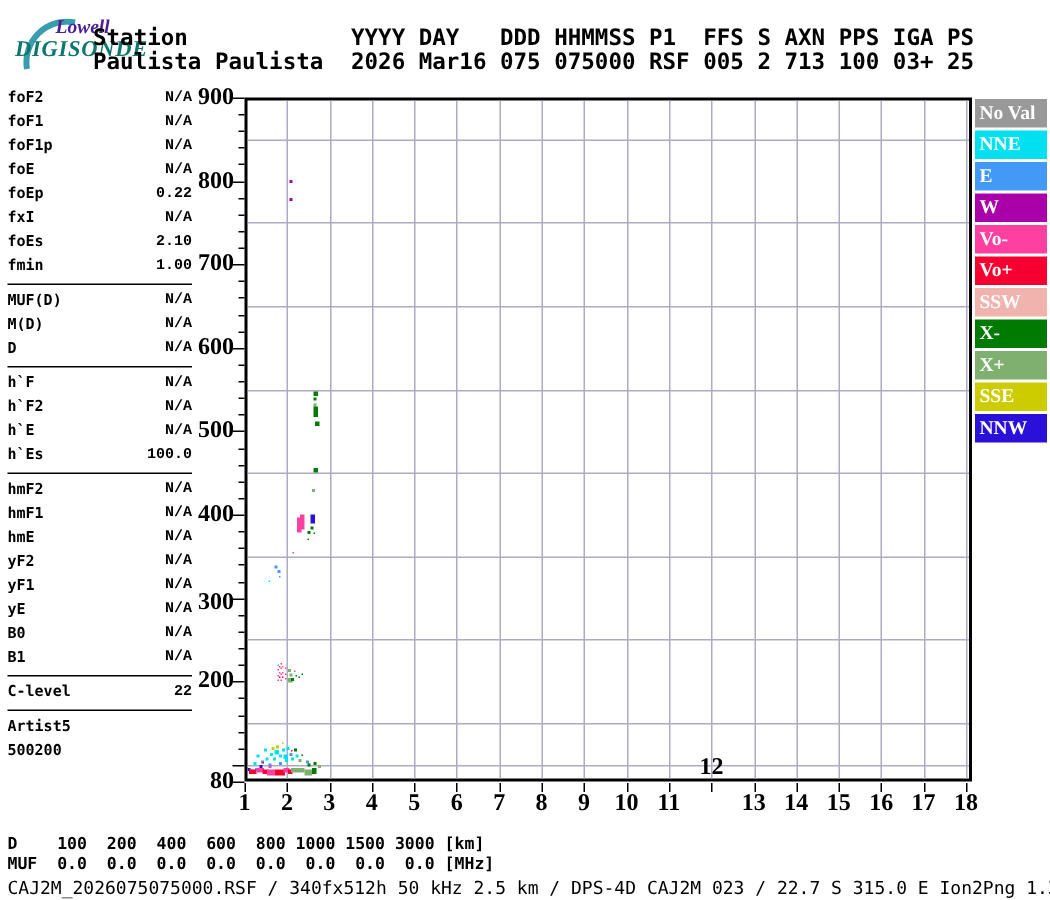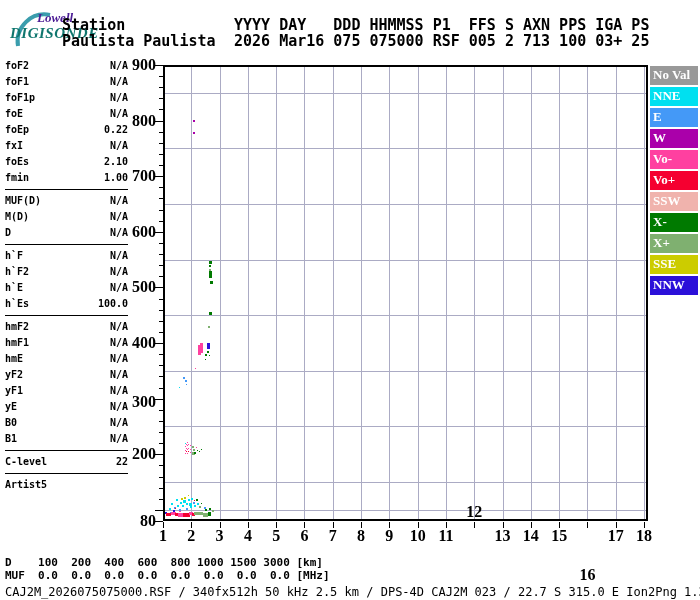--- a/index.html
+++ b/index.html
@@ -14,21 +14,21 @@
   #logo .digisonde{position:absolute;left:6px;top:21px;font-family:"Liberation Serif",serif;
        font-weight:bold;font-size:15px;letter-spacing:0.5px;}
   
   #hdr{position:absolute;left:62px;top:17px;font-size:15px;font-weight:bold;line-height:16px;
        white-space:pre;}
   #hdr .st{display:inline-block;width:172px;}
   
   #params{position:absolute;left:5px;top:58px;width:123px;font-size:10px;font-weight:bold;}
   .prow{height:16px;line-height:16px;overflow:hidden;}
   .prow .lab{float:left;}
-  .prow .val{float:right;}
+  .prow .val{float:right;font-family:Liberation Mono, monospace;}
   .psep{border-top:1px solid #000;margin:3px 0;height:0;}
   
   #plot{position:absolute;left:163px;top:65px;width:485px;height:456px;
         border:2px solid #000;box-sizing:border-box;overflow:hidden;background:#fff;}
   .gv,.gh{position:absolute;background:#ABABC4;}
   .gv{width:1px;top:0;bottom:0;}
   .gh{height:1px;left:0;right:0;}
   .pt{position:absolute;}
   
   .ylab{position:absolute;width:40px;text-align:right;font-family:"Liberation Serif",serif;
@@ -157,20 +157,21 @@
       <div class="lab">B1</div>
       <div class="val">N/A</div>
     </div>
     <div class="psep"></div>
     <div class="prow">
       <div class="lab">C-level</div>
       <div class="val">22</div>
     </div>
     <div class="psep"></div>
     <div class="prow">Artist5</div>
+    <div class="prow">500200</div>
   </div>
 
 <div id="plot">
     <div class="gv" style="left: 26.2964px;"></div>
     <div class="gv" style="left: 54.5928px;"></div>
     <div class="gv" style="left: 82.8891px;"></div>
     <div class="gv" style="left: 111.186px;"></div>
     <div class="gv" style="left: 139.482px;"></div>
     <div class="gv" style="left: 167.778px;"></div>
     <div class="gv" style="left: 196.075px;"></div>
@@ -362,21 +363,21 @@
     <div class="xlab" style="left: 434.964px; top: 528px;">11</div>
     <div class="xtick" style="left: 474.26px; top: 522px;"></div>
     <div class="xlab" style="left: 463.26px; top: 504px;">12</div>
     <div class="xtick" style="left: 502.557px; top: 522px;"></div>
     <div class="xlab" style="left: 491.557px; top: 528px;">13</div>
     <div class="xtick" style="left: 530.853px; top: 522px;"></div>
     <div class="xlab" style="left: 519.853px; top: 528px;">14</div>
     <div class="xtick" style="left: 559.149px; top: 522px;"></div>
     <div class="xlab" style="left: 548.149px; top: 528px;">15</div>
     <div class="xtick" style="left: 587.446px; top: 522px;"></div>
-    <div class="xlab" style="left: 576.446px; top: 528px; margin-top: 39px;">16</div>
+    <div class="xlab" style="left: 576.446px; top: 528px;">16</div>
     <div class="xtick" style="left: 615.742px; top: 522px;"></div>
     <div class="xlab" style="left: 604.742px; top: 528px;">17</div>
     <div class="xtick" style="left: 644.039px; top: 522px;"></div>
     <div class="xlab" style="left: 633.039px; top: 528px;">18</div>
   </div>
 
 <div id="legend">
     <div class="litem" style="background: rgb(153, 153, 153);">No Val</div>
     <div class="litem" style="background: rgb(0, 224, 240);">NNE</div>
     <div class="litem" style="background: rgb(68, 153, 247);">E</div>

